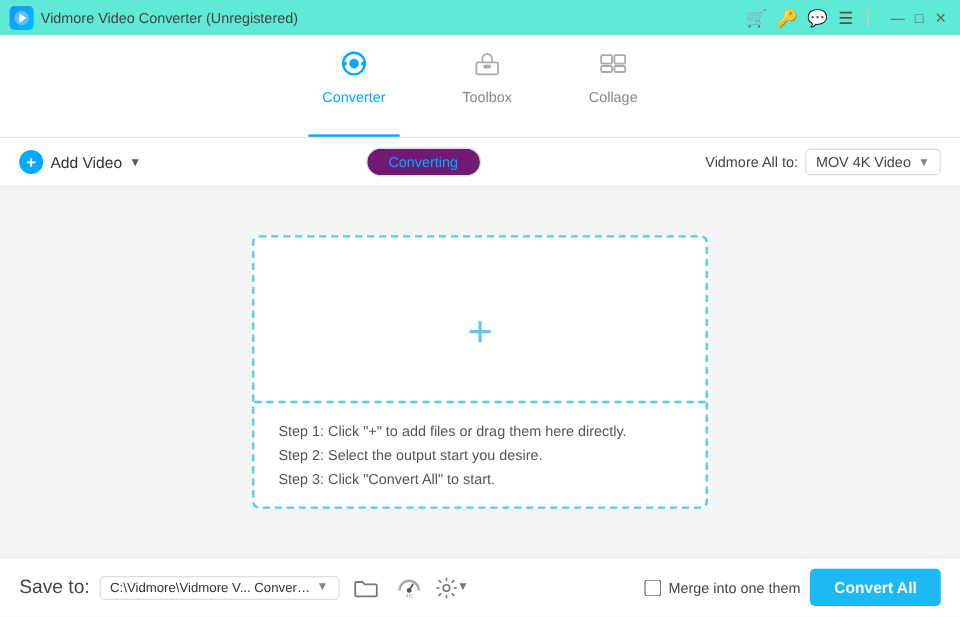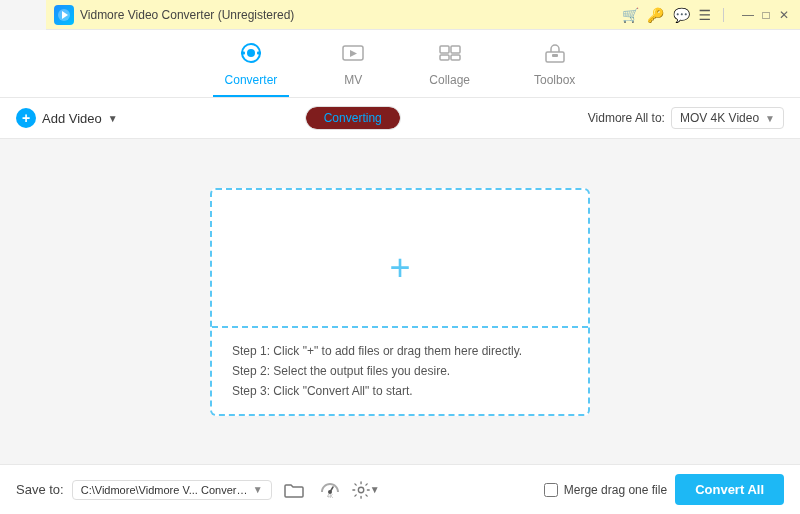--- a/index.html
+++ b/index.html
@@ -8,28 +8,27 @@
       background: #f5f5f5;
       width: 800px;
       height: 514px;
       overflow: hidden;
       display: flex;
       flex-direction: column;
     }
 
     
     .title-bar {
-      background: #fef9c3;
+      background: #5eead4;
       display: flex;
       align-items: center;
       justify-content: space-between;
       padding: 0 8px;
       height: 30px;
       border-bottom: 1px solid #e8e8e8;
-      margin-left: 46px;
     }
     .title-bar-left {
       display: flex;
       align-items: center;
       gap: 6px;
     }
     .app-logo {
       width: 20px;
       height: 20px;
       background: linear-gradient(135deg, #1e90ff, #00bfff);
@@ -92,21 +91,21 @@
       justify-content: center;
       gap: 40px;
       padding: 8px 0 0 0;
       border-bottom: 1px solid #e8e8e8;
     }
     .nav-tab {
       display: flex;
       flex-direction: column;
       align-items: center;
       gap: 4px;
-      padding: 4px 12px 8px;
+      padding: 4px 12px 24px;
       cursor: pointer;
       position: relative;
       border-bottom: 2px solid transparent;
       color: #888;
       font-size: 12px;
     }
     .nav-tab.active {
       color: #00aaff;
       border-bottom: 2px solid #00aaff;
     }
@@ -161,21 +160,21 @@
     }
     .status-tab {
       padding: 4px 18px;
       font-size: 12px;
       cursor: pointer;
       background: #fff;
       color: #555;
       border: none;
     }
     .status-tab.active {
-      background: #7f1d1d;
+      background: #701a75;
       color: #00aaff;
       border-radius: 16px;
     }
 
     .convert-all-to {
       display: flex;
       align-items: center;
       gap: 6px;
       font-size: 12px;
       color: #444;
@@ -250,21 +249,21 @@
       align-items: center;
       justify-content: space-between;
       height: 50px;
     }
     .save-to-section {
       display: flex;
       align-items: center;
       gap: 8px;
     }
     .save-to-label {
-      font-size: 13px;
+      font-size: 16px;
       color: #444;
       white-space: nowrap;
     }
     .save-path-select {
       display: flex;
       align-items: center;
       border: 1px solid #ddd;
       border-radius: 4px;
       padding: 3px 8px;
       font-size: 11px;
@@ -361,47 +360,38 @@
         <circle cx="12" cy="11" r="4" fill="#00aaff"></circle>
         <rect x="2" y="9.5" width="4" height="3" rx="1" fill="#00aaff"></rect>
         <rect x="18" y="9.5" width="4" height="3" rx="1" fill="#00aaff"></rect>
       </svg>
     </span>
     <span>Converter</span>
   </div>
   <div class="nav-tab">
     <span class="nav-tab-icon">
       <svg width="24" height="22" viewBox="0 0 24 22" fill="none">
-        <rect x="2" y="4" width="20" height="14" rx="2" stroke="#aaa" stroke-width="1.5" fill="none"></rect>
-        <path d="M9 8l7 3.5L9 15V8z" fill="#aaa"></path>
+        <rect x="3" y="10" width="18" height="10" rx="1.5" stroke="#aaa" stroke-width="1.5" fill="none"></rect>
+        <path d="M8 10V7a4 4 0 018 0v3" stroke="#aaa" stroke-width="1.5" fill="none"></path>
+        <rect x="9" y="12" width="6" height="3" rx="1" fill="#aaa"></rect>
       </svg>
     </span>
-    <span>MV</span>
+    <span>Toolbox</span>
   </div>
   <div class="nav-tab">
     <span class="nav-tab-icon">
       <svg width="24" height="22" viewBox="0 0 24 22" fill="none">
         <rect x="2" y="4" width="9" height="7" rx="1" stroke="#aaa" stroke-width="1.5" fill="none"></rect>
         <rect x="13" y="4" width="9" height="7" rx="1" stroke="#aaa" stroke-width="1.5" fill="none"></rect>
         <rect x="2" y="13" width="9" height="5" rx="1" stroke="#aaa" stroke-width="1.5" fill="none"></rect>
         <rect x="13" y="13" width="9" height="5" rx="1" stroke="#aaa" stroke-width="1.5" fill="none"></rect>
       </svg>
     </span>
     <span>Collage</span>
   </div>
-  <div class="nav-tab">
-    <span class="nav-tab-icon">
-      <svg width="24" height="22" viewBox="0 0 24 22" fill="none">
-        <rect x="3" y="10" width="18" height="10" rx="1.5" stroke="#aaa" stroke-width="1.5" fill="none"></rect>
-        <path d="M8 10V7a4 4 0 018 0v3" stroke="#aaa" stroke-width="1.5" fill="none"></path>
-        <rect x="9" y="12" width="6" height="3" rx="1" fill="#aaa"></rect>
-      </svg>
-    </span>
-    <span>Toolbox</span>
-  </div>
 </div>
 
 <div class="toolbar">
   <button class="add-files-btn">
     <div class="add-files-icon">+</div>
     <span>Add Video</span>
     <span class="add-files-caret">▼</span>
   </button>
 
   <div class="status-tabs">
@@ -417,21 +407,21 @@
   </div>
 </div>
 
 <div class="main-content">
   <div class="drop-zone">
     <div class="drop-zone-top">
       <span class="plus-icon">+</span>
     </div>
     <div class="drop-zone-steps">
       <div class="step-text">Step 1: Click "+" to add files or drag them here directly.</div>
-      <div class="step-text">Step 2: Select the output files you desire.</div>
+      <div class="step-text">Step 2: Select the output start you desire.</div>
       <div class="step-text">Step 3: Click "Convert All" to start.</div>
     </div>
   </div>
 </div>
 
 <div class="footer">
   <div class="save-to-section">
     <span class="save-to-label">Save to:</span>
     <div class="save-path-select">
       <span class="save-path-text">C:\Vidmore\Vidmore V... Converter\Converted</span>
@@ -455,17 +445,17 @@
         <circle cx="10" cy="10" r="3" stroke="#777" stroke-width="1.5" fill="none"></circle>
         <path d="M10 1v2M10 17v2M1 10h2M17 10h2M3.22 3.22l1.41 1.41M15.37 15.37l1.41 1.41M3.22 16.78l1.41-1.41M15.37 4.63l1.41-1.41" stroke="#777" stroke-width="1.5" stroke-linecap="round"></path>
       </svg>
       <span style="font-size:10px;color:#777">▼</span>
     </button>
   </div>
 
   <div class="footer-actions">
     <div class="merge-section">
       <input type="checkbox" class="merge-checkbox" style="">
-      <span>Merge drag one file</span>
+      <span>Merge into one them</span>
     </div>
     <button class="convert-all-btn">Convert All</button>
   </div>
 </div>
 
 </body></html>

